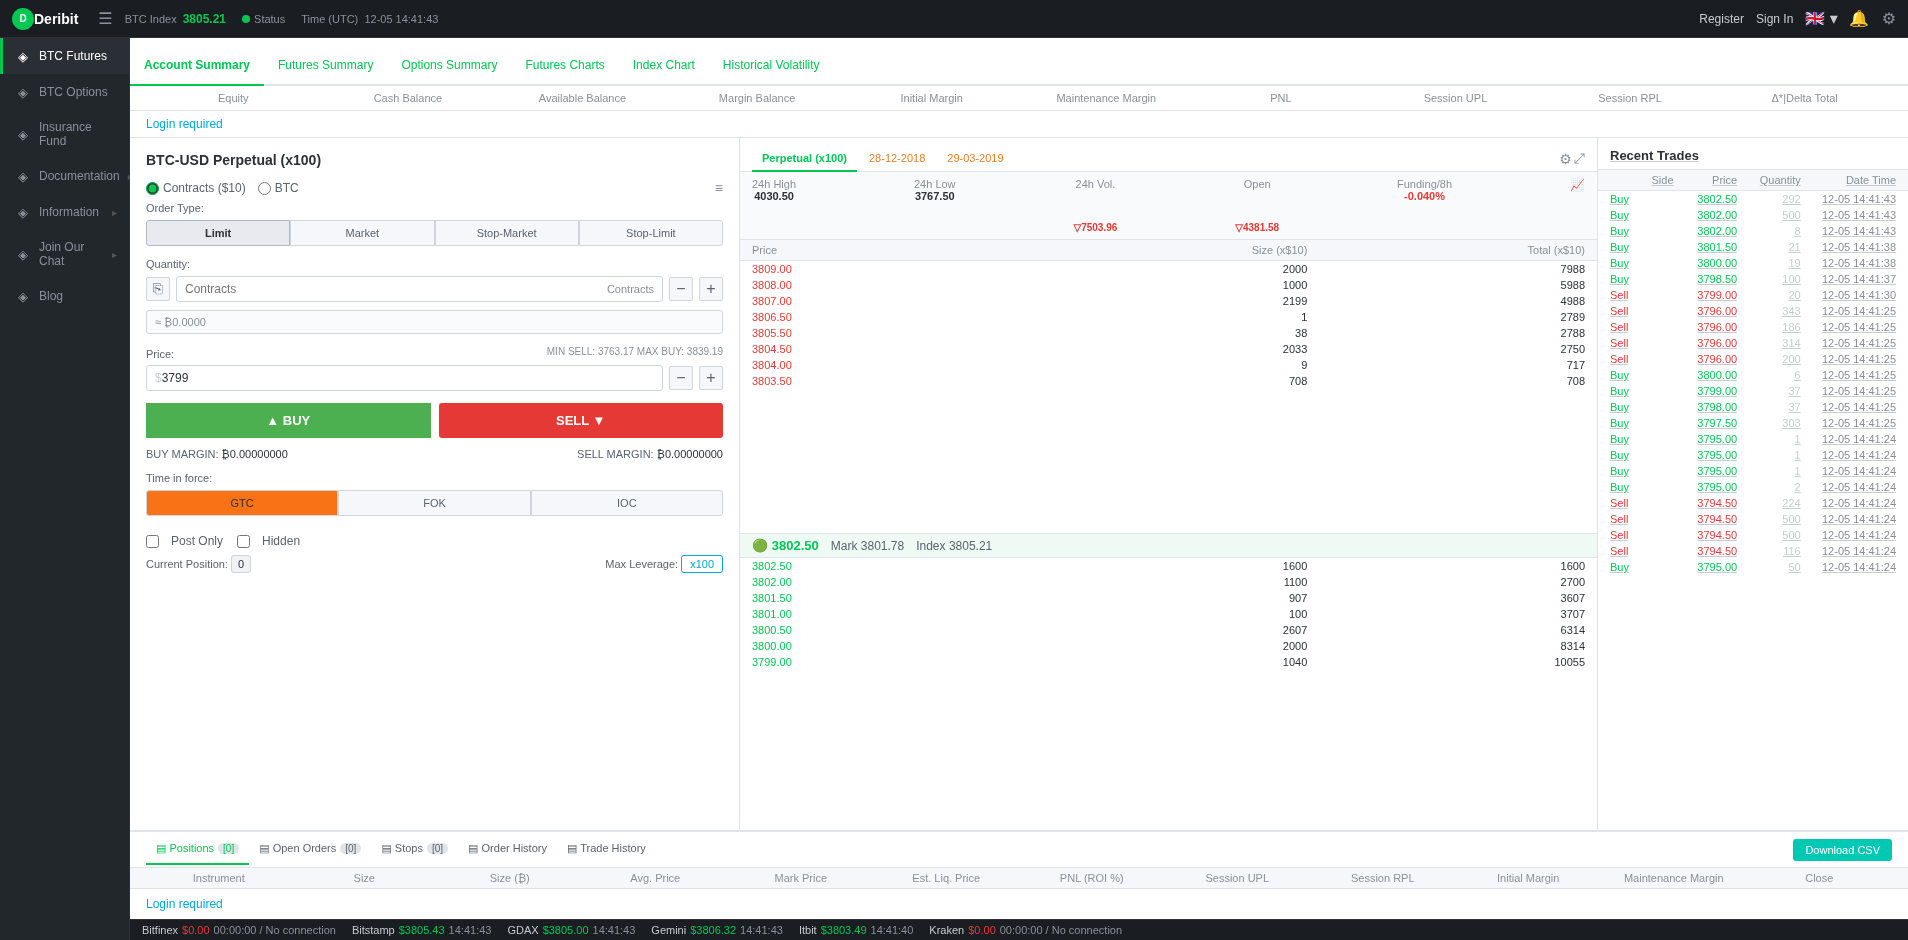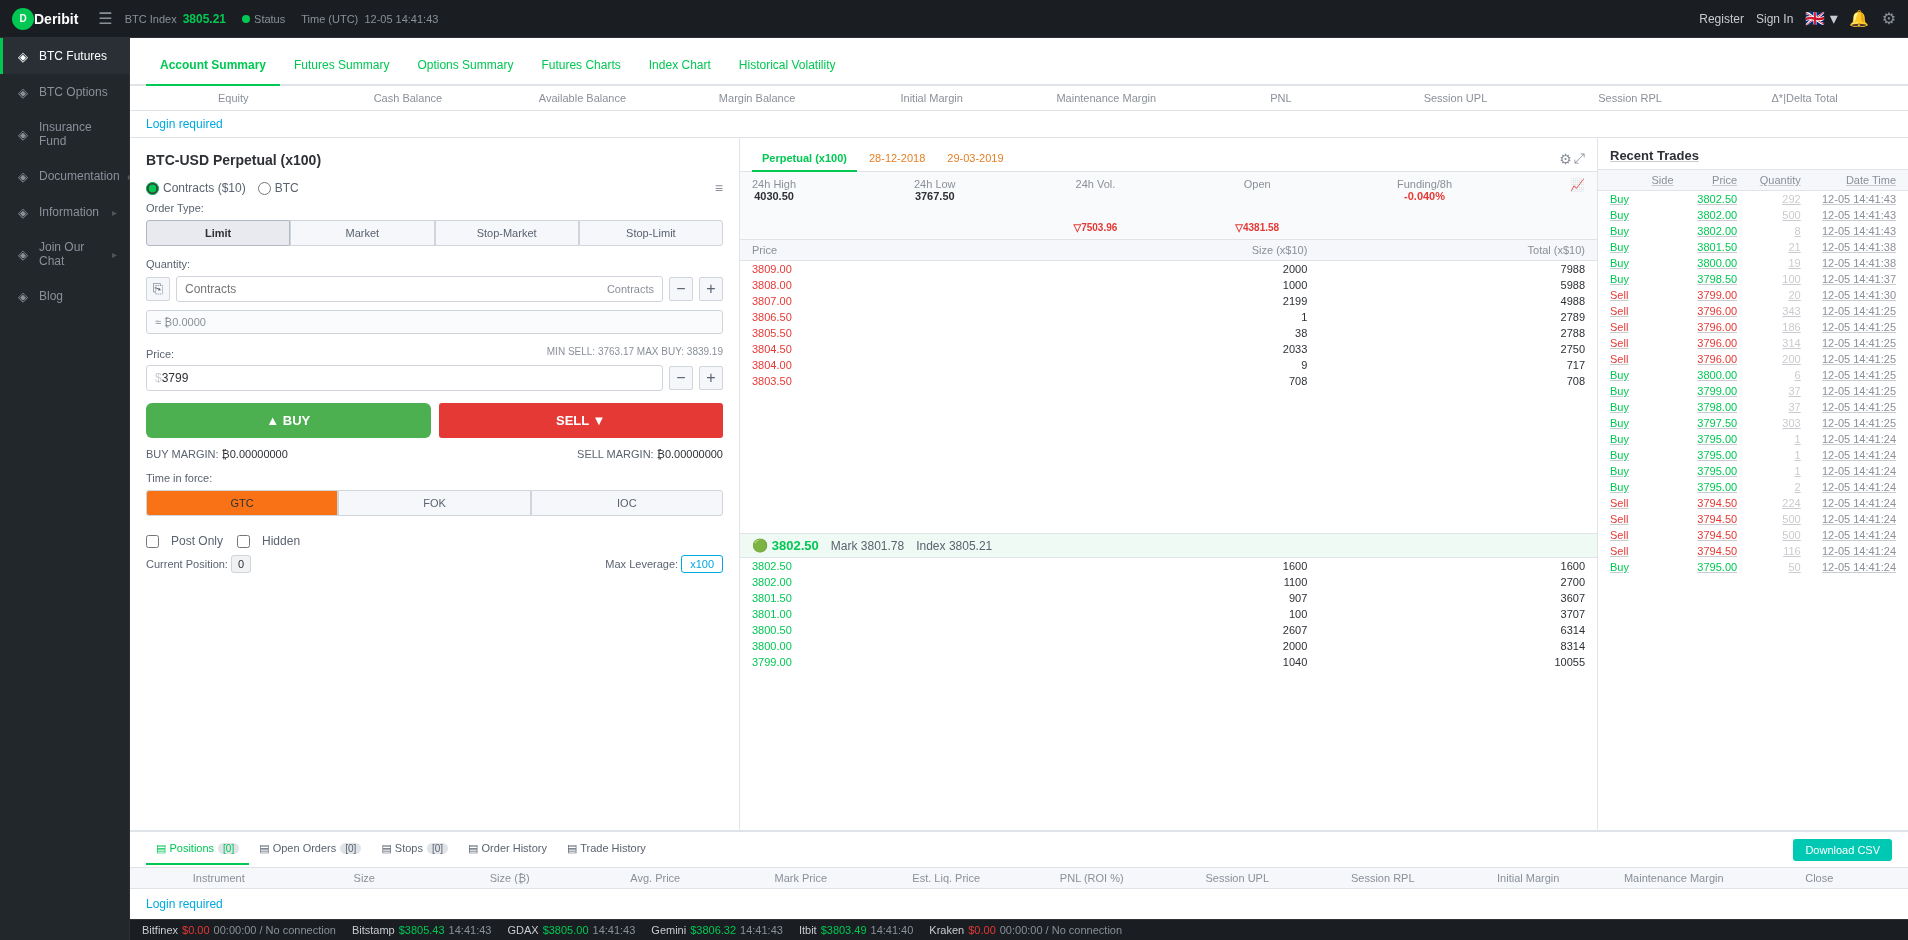--- a/index.html
+++ b/index.html
@@ -31,21 +31,21 @@
     .sidebar-item { display: flex; align-items: center; gap: 8px; padding: 10px 12px; cursor: pointer; color: #8a9099; font-size: 12px; border-left: 3px solid transparent; }
     .sidebar-item.active { color: #fff; background: #2a2f35; border-left-color: #00c853; }
     .sidebar-item-icon { width: 16px; height: 16px; display: flex; align-items: center; justify-content: center; font-size: 13px; flex-shrink: 0; }
     .sidebar-item-label { font-size: 12px; }
     .sidebar-item-arrow { margin-left: auto; font-size: 10px; color: #555; }
 
     
     .content { flex: 1; display: flex; flex-direction: column; overflow: hidden; background: #f0f2f4; }
 
     
-    .tabs-bar { background: #fff; border-bottom: 2px solid #e0e3e8; display: flex; align-items: flex-end; padding: 0 16px; flex-shrink: 0; height: 48px; }
+    .tabs-bar { background: #fff; border-bottom: 2px solid #e0e3e8; display: flex; align-items: flex-end; padding: 0 0; flex-shrink: 0; height: 48px; }
     .tab { padding: 12px 14px; cursor: pointer; font-size: 12px; color: #5a6370; border-bottom: 2px solid transparent; margin-bottom: -2px; white-space: nowrap; }
     .tab.active { color: #00c853; border-bottom-color: #00c853; font-weight: bold; }
 
     
     .summary-row { background: #fff; border-bottom: 1px solid #e0e3e8; display: flex; align-items: center; padding: 6px 16px; flex-shrink: 0; }
     .summary-col { flex: 1; text-align: center; font-size: 11px; color: #8a9099; cursor: pointer; }
     .login-required { color: #00a8e0; font-size: 12px; padding: 6px 16px; background: #fff; border-bottom: 1px solid #e0e3e8; flex-shrink: 0; }
 
     
     .trading-area { display: flex; flex: 1; overflow: hidden; gap: 0; }
@@ -65,21 +65,21 @@
     .qty-label { font-size: 11px; color: #5a6370; margin-bottom: 6px; }
     .qty-row { display: flex; align-items: center; gap: 6px; margin-bottom: 8px; }
     .qty-input-wrap { flex: 1; border: 1px solid #d0d5db; border-radius: 3px; padding: 5px 8px; background: #fff; display: flex; align-items: center; }
     .qty-input-wrap input { border: none; outline: none; font-size: 12px; color: #2d3035; width: 100%; background: transparent; }
     .qty-input-wrap .unit { color: #8a9099; font-size: 11px; white-space: nowrap; }
     .stepper-btn { width: 24px; height: 24px; border: 1px solid #d0d5db; background: #f5f7fa; color: #5a6370; cursor: pointer; display: flex; align-items: center; justify-content: center; font-size: 16px; border-radius: 2px; flex-shrink: 0; }
     .btc-equiv { font-size: 11px; color: #8a9099; border: 1px solid #d0d5db; border-radius: 3px; padding: 5px 8px; margin-bottom: 12px; background: #fafbfc; }
     .price-label { font-size: 11px; color: #5a6370; }
     .price-minmax { font-size: 10px; color: #8a9099; text-align: right; margin-bottom: 4px; }
     .buy-sell-row { display: flex; gap: 8px; margin-bottom: 10px; }
-    .buy-btn { flex: 1; padding: 10px; background: #4caf50; color: #fff; border: none; border-radius: 6px; cursor: pointer; font-size: 13px; font-weight: bold; display: flex; align-items: center; justify-content: center; gap: 4px; }
+    .buy-btn { flex: 1; padding: 10px; background: #4caf50; color: #fff; border: none; border-radius: 0; cursor: pointer; font-size: 13px; font-weight: bold; display: flex; align-items: center; justify-content: center; gap: 4px; }
     .sell-btn { flex: 1; padding: 10px; background: #e53935; color: #fff; border: none; border-radius: 3px; cursor: pointer; font-size: 13px; font-weight: bold; display: flex; align-items: center; justify-content: center; gap: 4px; }
     .margin-row { display: flex; justify-content: space-between; margin-bottom: 12px; font-size: 11px; color: #5a6370; }
     .margin-val { color: #2d3035; }
     .tif-label { font-size: 11px; color: #5a6370; margin-bottom: 6px; }
     .tif-btns { display: flex; margin-bottom: 10px; }
     .tif-btn { flex: 1; padding: 6px 4px; font-size: 11px; border: 1px solid #d0d5db; background: #f5f7fa; color: #5a6370; cursor: pointer; text-align: center; }
     .tif-btn.active { background: #f97316; color: #2d3035; font-weight: normal; }
     .tif-btn:first-child { border-radius: 3px 0 0 3px; }
     .tif-btn:last-child { border-radius: 0 3px 3px 0; }
     .options-row { display: flex; gap: 14px; align-items: center; margin-bottom: 10px; }

